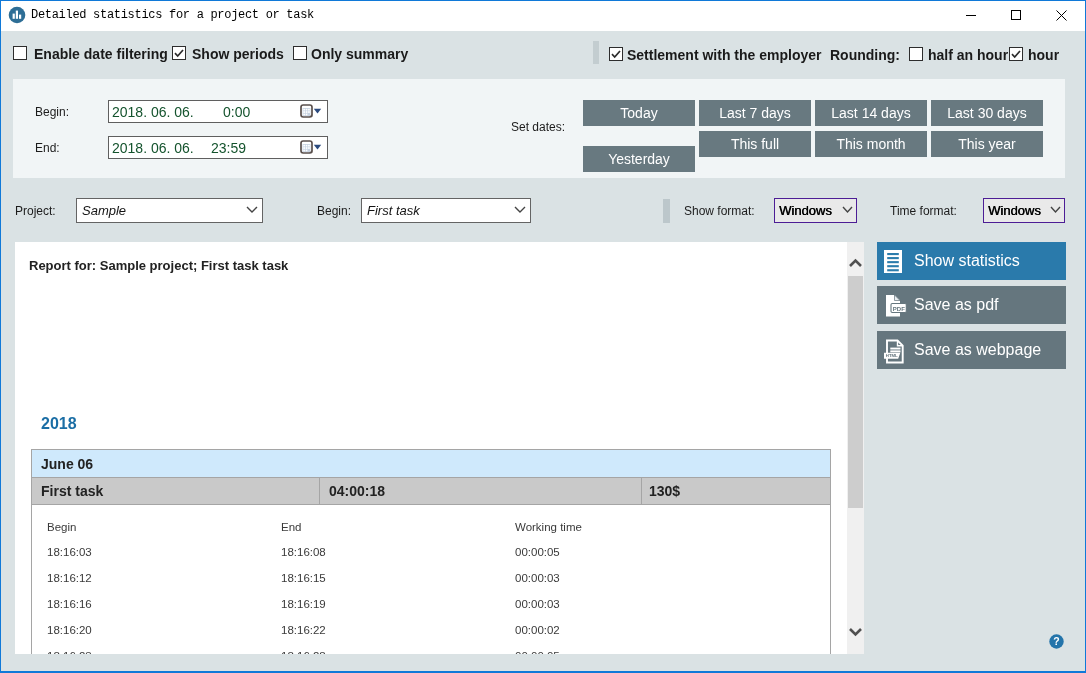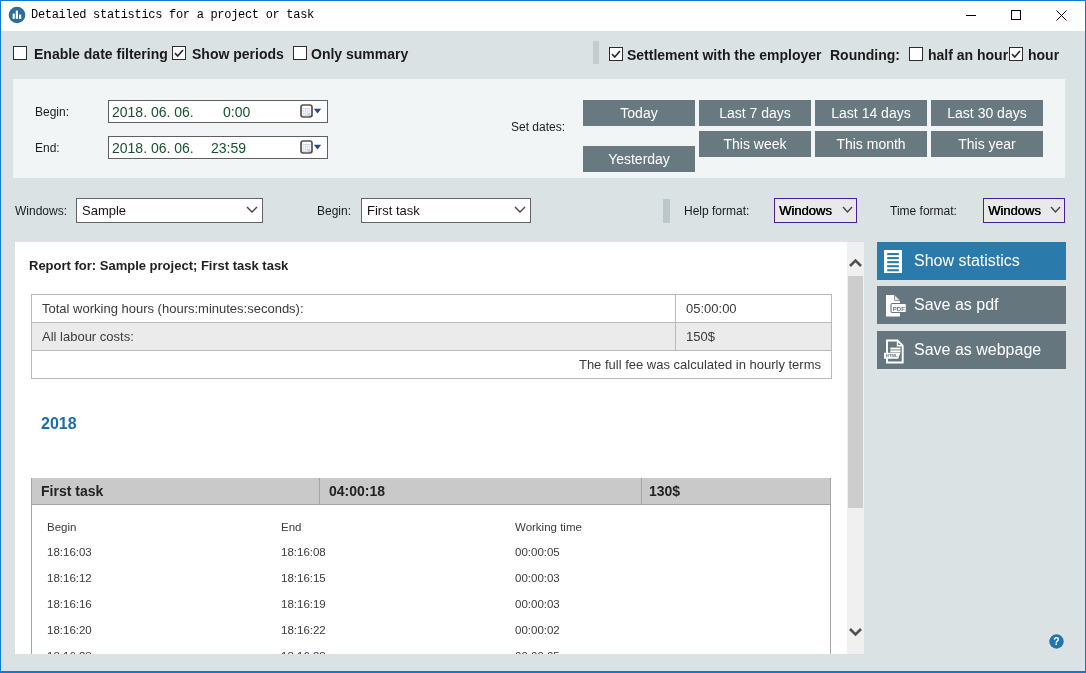--- a/index.html
+++ b/index.html
@@ -17,21 +17,21 @@
 
 .cb { position:absolute; width:14px; height:14px; background:#fff; border:1.4px solid #2d2d2d; }
 .cbl { position:absolute; font-size:14px; color:#1a1a1a;font-weight:bold; }
 
 #panel { left:13px; top:79px; width:1052px; height:99px; background:#f1f5f6; }
 .lbl { position:absolute; font-size:12px; color:#1c1c1c; }
 .dinput { position:absolute; left:108px; width:220px; height:23px; background:#fff; border:1px solid #5f5f5f; }
 .dtxt { position:absolute; font-size:14px; color:#14532d; }
 .sbtn { position:absolute; width:112px; height:26px; background:#687980; color:#fff; font-size:14px; text-align:center; line-height:26px; }
 
-.sel { position:absolute; height:25px; background:#fff; border:1px solid #646464; font-size:13px; color:#141414; line-height:23px; padding-left:5px; }
+.sel { position:absolute; height:25px; background:#fff; border:1px solid #646464; font-size:13px; color:#141414; line-height:23px; padding-left:5px;font-style:italic; }
 .sel2 { position:absolute; height:25px; background:#e9e9e9; border:1px solid #4c1d95; font-size:13px; color:#000; line-height:23px; padding-left:4px; text-shadow:0.4px 0 0 #000; }
 .chev { position:absolute; }
 
 #report { left:15px; top:242px; width:832px; height:412px; background:#fff; overflow:hidden; }
 #reportfor { left:14px; top:16px; font-size:13px; font-weight:bold; color:#222; position:absolute;}
 table.sum { position:absolute; left:16px; top:52px; width:800px; border-collapse:collapse; table-layout:fixed; }
 table.sum td { border:1px solid #b9b9b9; font-size:13px; color:#3a3a3a; height:28px; padding:0 10px; box-sizing:border-box; }
 #y2018 { position:absolute; left:26px; top:173px; font-size:16px; font-weight:bold; color:#1b6ea5; }
 #junebar { position:absolute; left:16px; top:207px; width:800px; height:29px; background:#cfe9fc; border:1px solid #a5a5a5; }
 #junebar span { position:absolute; left:9px; top:6px; font-size:14px; font-weight:bold; color:#222; }
@@ -135,64 +135,52 @@
     </g>
   <path d="M9.2 13 L12.2 13 L12.2 10 Z" fill="#5a504d"></path>
   <path d="M13.8 4.7 L21.2 4.7 L17.5 9.4 Z" fill="#2b4a7e"></path>
 </svg>
 <span class="lbl" style="left:511px;top:120px">Set dates:</span>
 <div class="sbtn" style="left:583px;top:100px">Today</div>
 <div class="sbtn" style="left:699px;top:100px">Last 7 days</div>
 <div class="sbtn" style="left:815px;top:100px">Last 14 days</div>
 <div class="sbtn" style="left:931px;top:100px">Last 30 days</div>
 <div class="sbtn" style="left:583px;top:146px">Yesterday</div>
-<div class="sbtn" style="left:699px;top:131px">This week</div>
+<div class="sbtn" style="left:699px;top:131px">This full</div>
 <div class="sbtn" style="left:815px;top:131px">This month</div>
 <div class="sbtn" style="left:931px;top:131px">This year</div>
 
-<span class="lbl" style="left:15px;top:204px">Windows:</span>
+<span class="lbl" style="left:15px;top:204px">Project:</span>
 <div class="sel" style="left:76px;top:198px;width:187px">Sample</div>
 <svg class="chev" style="left:246px;top:206px" width="12" height="8" viewBox="0 0 12 8">
     <path d="M1 1 L6 6 L11 1" stroke="#444" stroke-width="1.4" fill="none"></path>
   </svg>
 <span class="lbl" style="left:317px;top:204px">Begin:</span>
 <div class="sel" style="left:361px;top:198px;width:170px">First task</div>
 <svg class="chev" style="left:514px;top:206px" width="12" height="8" viewBox="0 0 12 8">
     <path d="M1 1 L6 6 L11 1" stroke="#444" stroke-width="1.4" fill="none"></path>
   </svg>
 <div class="abs" style="left:663px;top:199px;width:7px;height:24px;background:#bcc7cb"></div>
-<span class="lbl" style="left:684px;top:204px">Help format:</span>
+<span class="lbl" style="left:684px;top:204px">Show format:</span>
 <div class="sel2" style="left:774px;top:198px;width:83px">Windows</div>
 <svg class="chev" style="left:842px;top:206px" width="11" height="8" viewBox="0 0 11 8">
     <path d="M1 1 L5.5 6 L10 1" stroke="#444" stroke-width="1.4" fill="none"></path>
   </svg>
 <span class="lbl" style="left:890px;top:204px">Time format:</span>
 <div class="sel2" style="left:983px;top:198px;width:82px">Windows</div>
 <svg class="chev" style="left:1050px;top:206px" width="11" height="8" viewBox="0 0 11 8">
     <path d="M1 1 L5.5 6 L10 1" stroke="#444" stroke-width="1.4" fill="none"></path>
   </svg>
 
 <div class="abs" id="report">
   <div id="reportfor">Report for: Sample project; First task task</div>
-  <table class="sum">
-    <tbody>
-        <tr>
-          <td style="width:644px">Total working hours (hours:minutes:seconds):</td>
-          <td style="width:156px">05:00:00</td>
-        </tr>
-    <tr style="background:#ebebeb">
-          <td>All labour costs:</td>
-          <td>150$</td>
-        </tr>
-    <tr>
-          <td colspan="2" style="text-align:right">The full fee was calculated in hourly terms</td>
-        </tr>
-  </tbody>
-    </table>
   <div id="y2018">2018</div>
+  <div id="junebar">
+      <span>June 06</span>
+    </div>
   <div id="taskbar">
     <div style="left:9px">First task</div>
     <div style="left:287px;border-left:1px solid #a5a5a5;height:27px;top:0;width:1px"></div>
     <div style="left:297px">04:00:18</div>
     <div style="left:609px;border-left:1px solid #a5a5a5;height:27px;top:0;width:1px"></div>
     <div style="left:617px">130$</div>
   </div>
   <div id="subtab">
     <span class="st" style="left:15px;top:16px">Begin</span>
     <span class="st" style="left:249px;top:16px">End</span>

